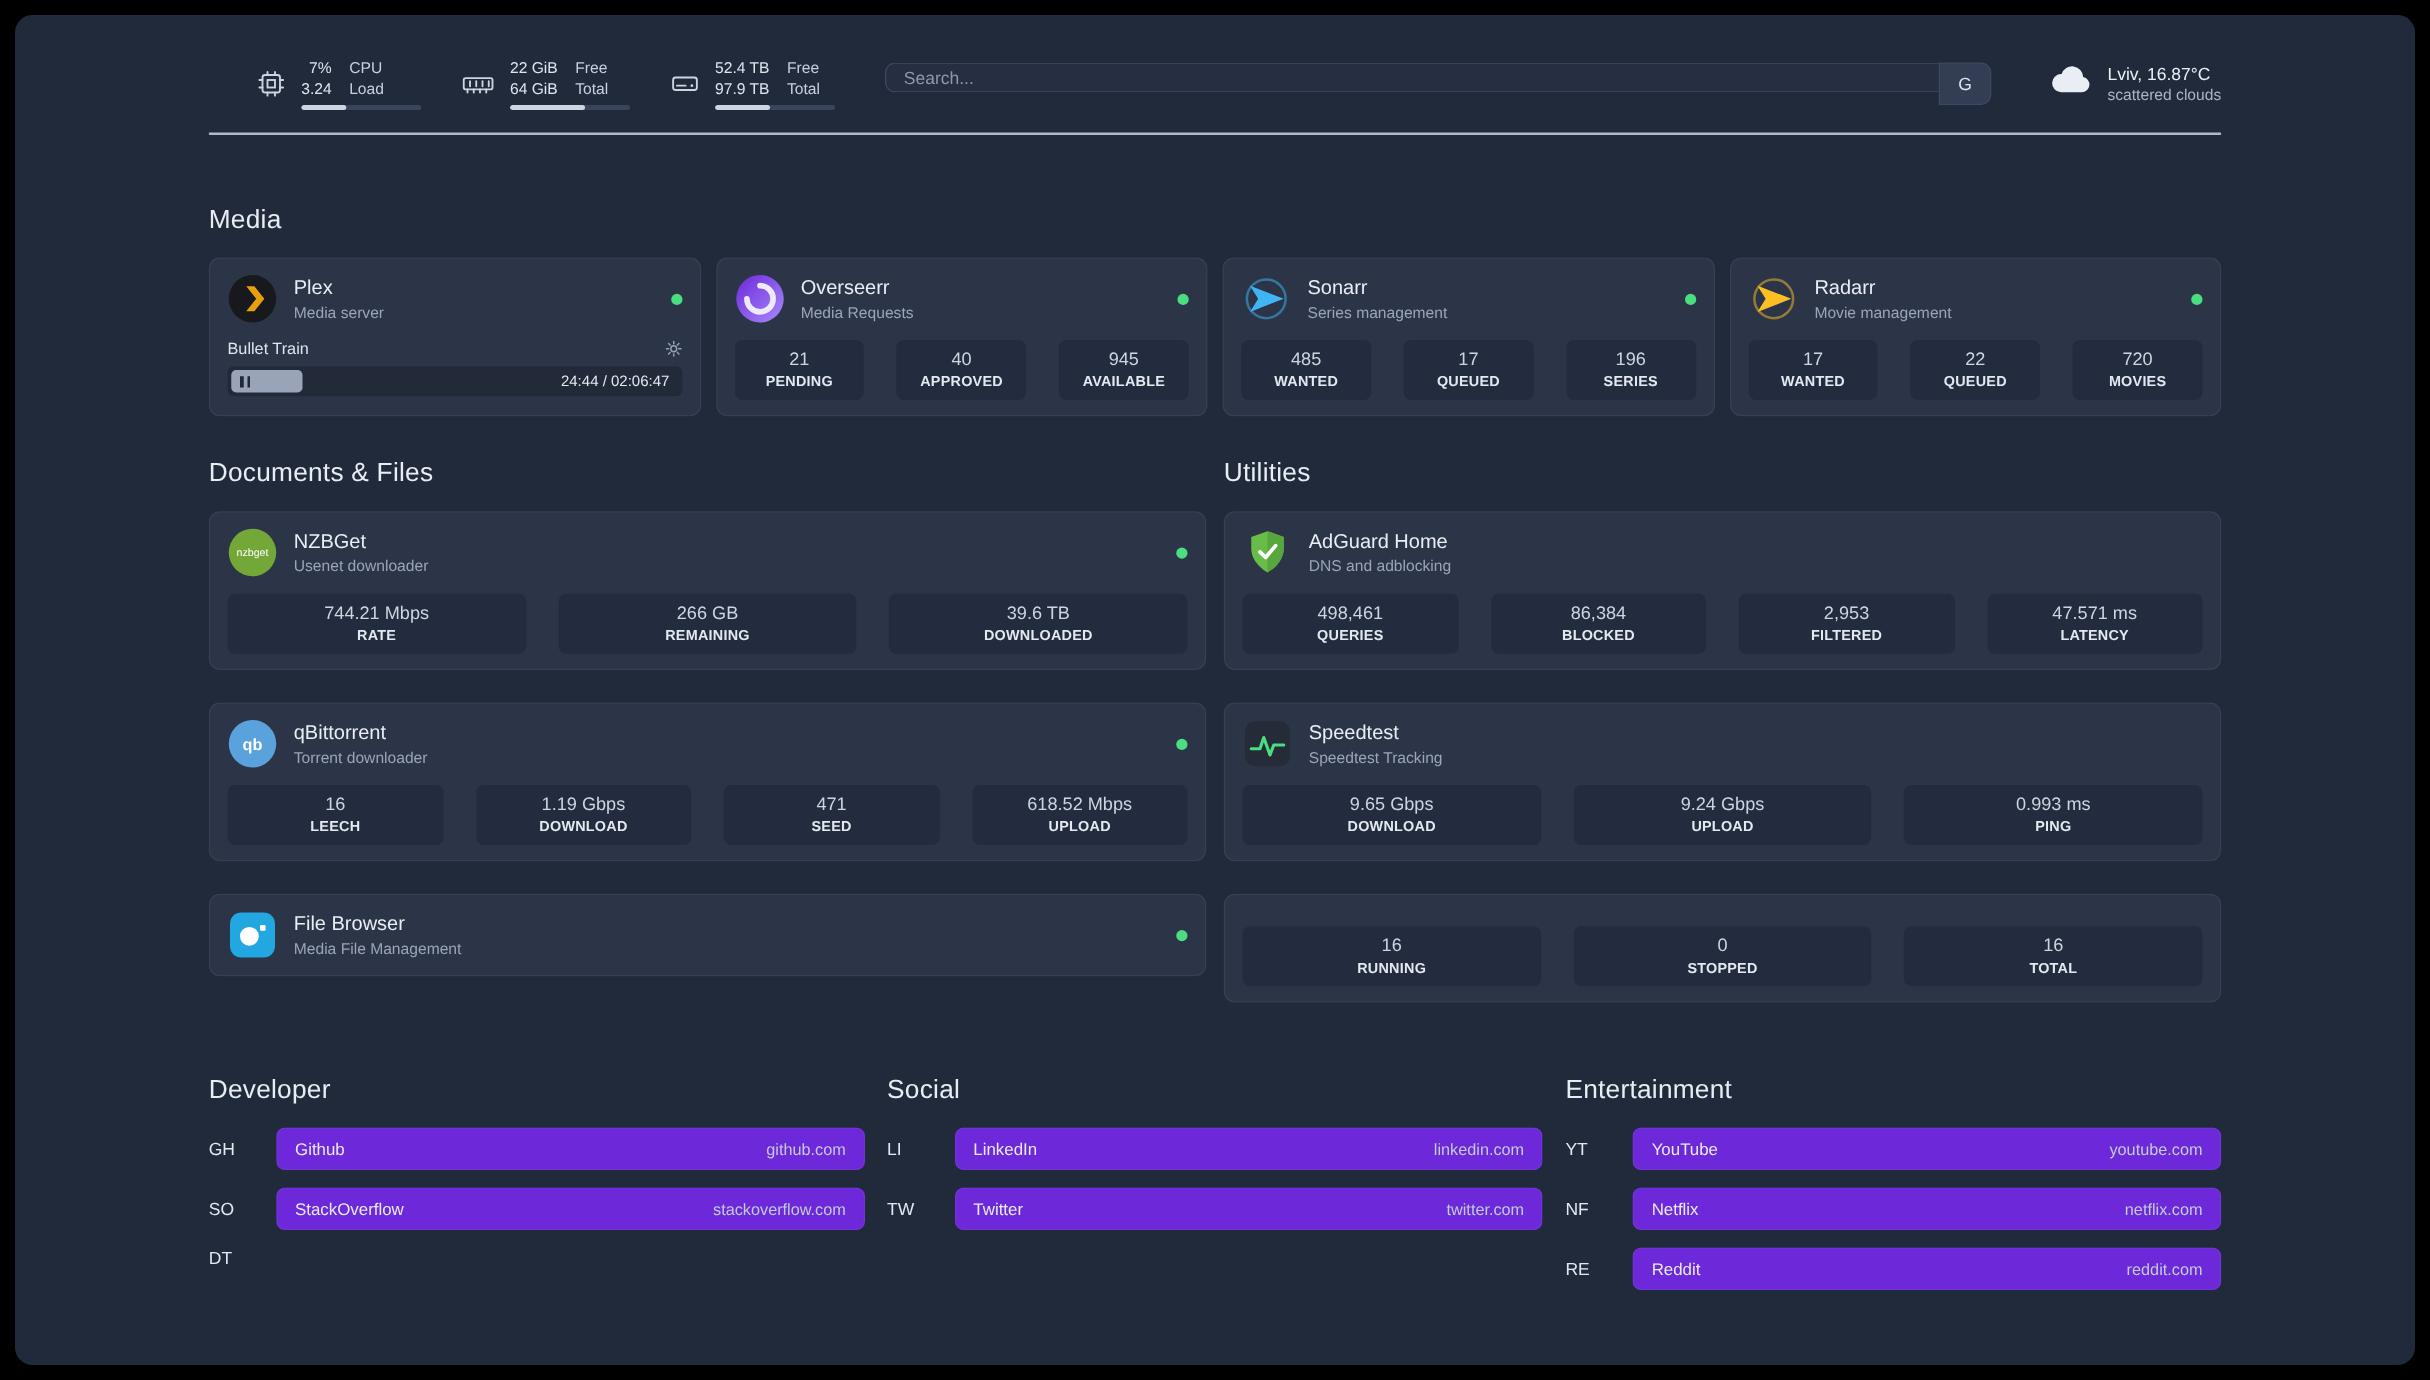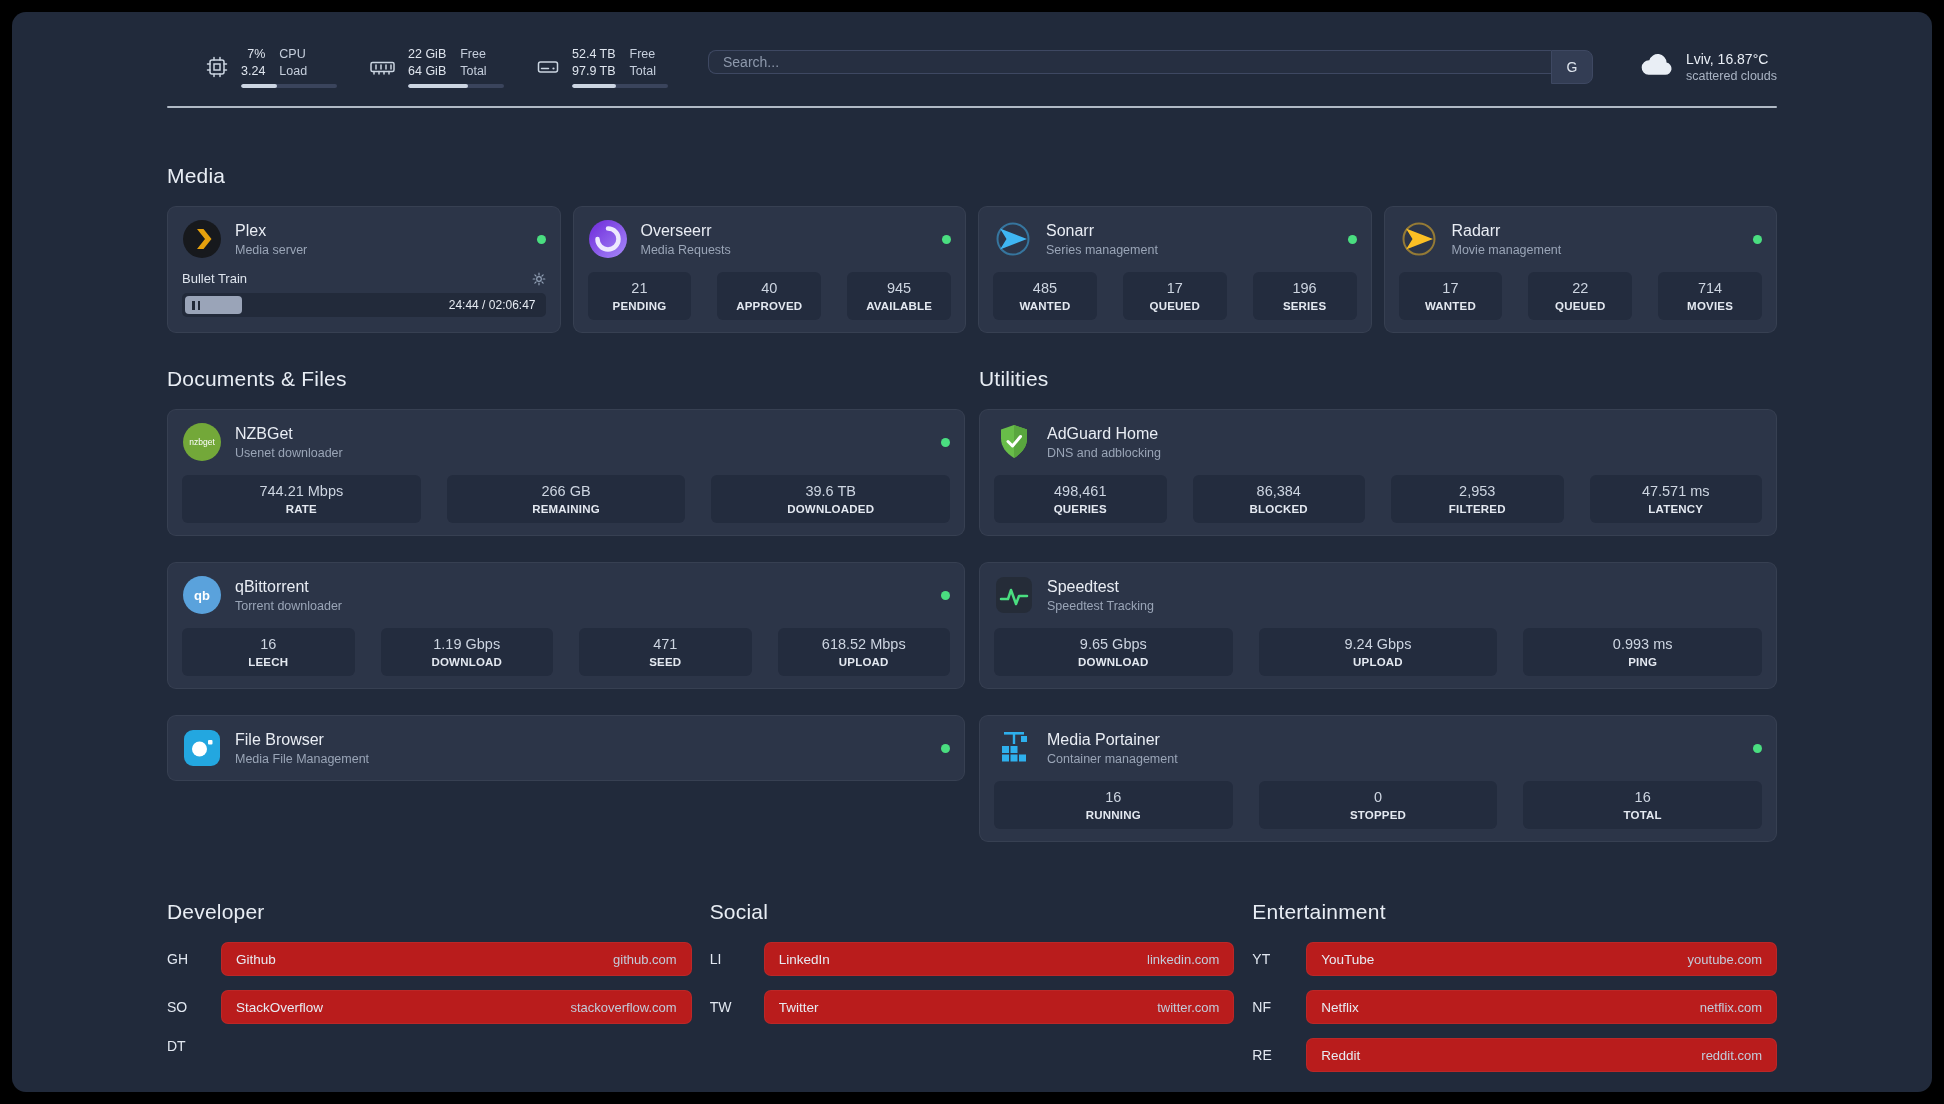--- a/index.html
+++ b/index.html
@@ -58,21 +58,21 @@
   .pl-fill{height:18px;background:#9aa4b8;border-radius:4px;display:flex;align-items:center;padding-left:7px;gap:3px;min-width:34px;cursor:pointer}
   .pl-fill b{display:block;width:2.5px;height:9px;background:#212938}
   .pl-time{position:absolute;right:10px;font-size:12px;color:#e6ebf2}
 
   
   .bookmarks{display:grid;grid-template-columns:repeat(3,1fr);gap:18px;margin-top:58px}
   .bm-col h2{margin-bottom:18px}
   .bm-list{display:flex;flex-direction:column;gap:14px}
   .bm-row{display:flex;align-items:center}
   .bm-abbr{width:34px;margin-right:20px;font-size:14px;color:#e2e8f1}
-  .bm-pill{flex:1;display:flex;align-items:center;justify-content:space-between;height:34px;background:#b91c1c;border:1px solid rgba(255,255,255,.05);border-radius:7px;padding:0 14px;text-decoration:none;color:inherit;cursor:pointer}
+  .bm-pill{flex:1;display:flex;align-items:center;justify-content:space-between;height:34px;background:#6d28d9;border:1px solid rgba(255,255,255,.05);border-radius:7px;padding:0 14px;text-decoration:none;color:inherit;cursor:pointer}
   .bm-name{font-size:13.5px;color:#e7ebf2}
   .bm-url{font-size:13px;color:#c2cbd9}
 </style>
 </head>
 <body>
 
 <div class="frame">
 <div class="panel">
 
   <header class="topbar">
@@ -294,21 +294,21 @@
         <div class="stats c3">
           <div class="stat">
             <div class="stat-v">17</div>
             <div class="stat-l">WANTED</div>
           </div>
           <div class="stat">
             <div class="stat-v">22</div>
             <div class="stat-l">QUEUED</div>
           </div>
           <div class="stat">
-            <div class="stat-v">714</div>
+            <div class="stat-v">720</div>
             <div class="stat-l">MOVIES</div>
           </div>
         </div>
       </div>
     </div>
   </section>
 
   <div class="two-col">
     <div class="col">
       <h2 class="sec">Documents &amp; Files</h2>
@@ -458,39 +458,20 @@
               <div class="stat-l">UPLOAD</div>
             </div>
             <div class="stat">
               <div class="stat-v">0.993 ms</div>
               <div class="stat-l">PING</div>
             </div>
           </div>
         </div>
 
         <div class="card">
-          <div class="card-head">
-            <span class="svc-icon">
-              <svg width="40" height="40" viewBox="0 0 40 40" fill="#2eb0ed">
-                <rect x="18.8" y="5" width="2.4" height="11"></rect>
-                <rect x="10" y="4" width="20" height="2.6"></rect>
-                <rect x="27" y="8" width="6" height="6"></rect>
-                <rect x="8" y="18" width="7" height="7"></rect>
-                <rect x="16.5" y="18" width="7" height="7"></rect>
-                <rect x="8" y="26.5" width="7" height="7"></rect>
-                <rect x="16.5" y="26.5" width="7" height="7"></rect>
-                <rect x="25" y="26.5" width="7" height="7"></rect>
-              </svg>
-            </span>
-            <div class="svc-info">
-              <div class="svc-name">Media Portainer</div>
-              <div class="svc-sub">Container management</div>
-            </div>
-            <span class="dot"></span>
-          </div>
           <div class="stats c3">
             <div class="stat">
               <div class="stat-v">16</div>
               <div class="stat-l">RUNNING</div>
             </div>
             <div class="stat">
               <div class="stat-v">0</div>
               <div class="stat-l">STOPPED</div>
             </div>
             <div class="stat">

